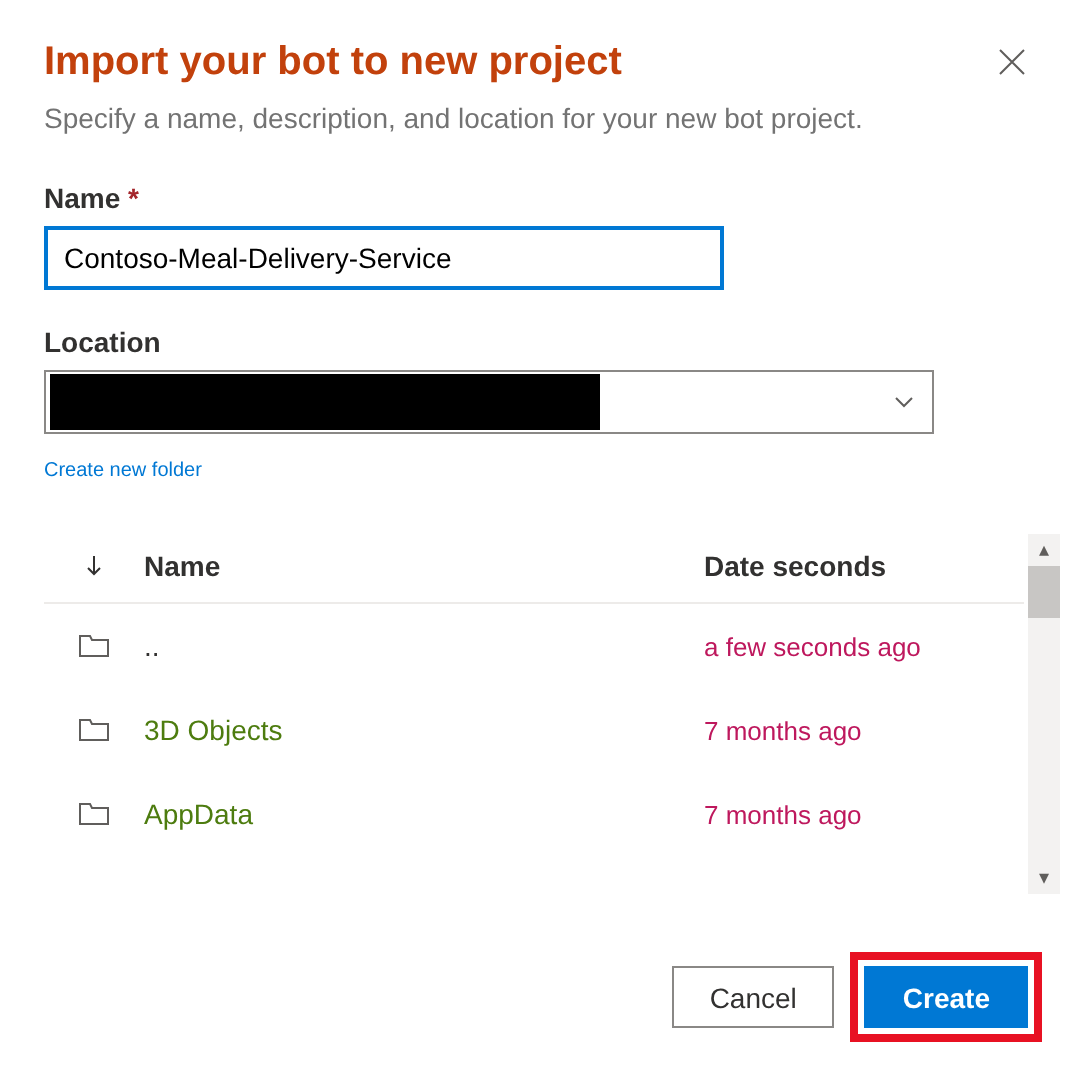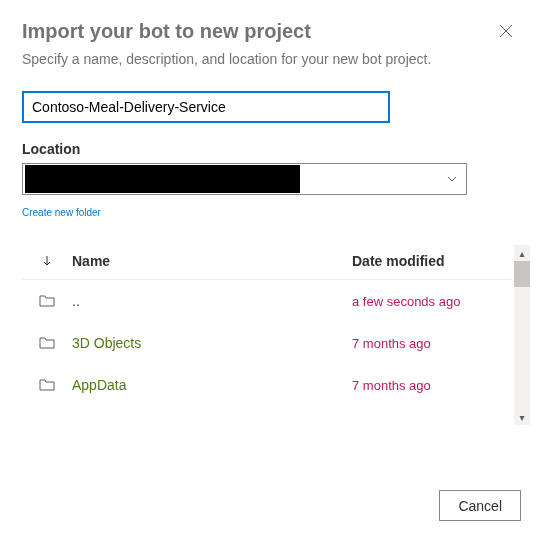--- a/index.html
+++ b/index.html
@@ -19,21 +19,21 @@
   }
   .header-row {
     display: flex;
     justify-content: space-between;
     align-items: flex-start;
   }
   .title {
     font-size: 20px;
     font-weight: 600;
     margin: 0 0 8px 0;
-    color: #737373;
+    color: #c2410c;
   }
   .close-btn {
     font-size: 16px;
     color: #605e5c;
     cursor: pointer;
     padding: 4px;
     line-height: 1;
   }
   .subtitle {
     font-size: 14px;
@@ -44,21 +44,21 @@
     font-size: 14px;
     font-weight: 600;
     color: #323130;
     margin-bottom: 6px;
     display: block;
   }
   .required {
     color: #a4262c;
   }
   .text-input {
-    width: 368px;
+    width: 340px;
     height: 32px;
     border: 2px solid #0078d4;
     padding: 0 8px;
     font-size: 14px;
     font-family: inherit;
     outline: none;
   }
   .field-group { margin-bottom: 18px; }
   .select-wrap {
     width: 445px;
@@ -173,20 +173,24 @@
     <div class="close-btn">
       <svg width="14" height="14" viewBox="0 0 14 14">
           <path d="M1 1 L13 13 M13 1 L1 13" stroke="#605e5c" stroke-width="1" fill="none"></path>
         </svg>
     </div>
   </div>
 
   <p class="subtitle">Specify a name, description, and location for your new bot project.</p>
 
   <div class="field-group">
+    <label class="field-label">
+      <span>Name</span>
+      <span class="required">*</span>
+    </label>
     <input class="text-input" type="text" value="Contoso-Meal-Delivery-Service" style="">
   </div>
 
   <div class="field-group">
     <label class="field-label">Location</label>
     <div class="select-wrap">
       <div class="select-redact"></div>
       <svg class="chevron" width="12" height="12" viewBox="0 0 12 12">
           <path d="M2 4 L6 8 L10 4" stroke="#605e5c" stroke-width="1" fill="none"></path>
         </svg>
@@ -197,21 +201,21 @@
   </div>
 
   <div class="file-list">
     <div class="list-header">
       <div class="col-icon">
         <svg width="10" height="12" viewBox="0 0 10 12">
             <path d="M5 1 L5 10 M2 7 L5 10 L8 7" stroke="#323130" stroke-width="1" fill="none"></path>
           </svg>
       </div>
       <div class="col-name">Name</div>
-      <div class="col-date">Date modified</div>
+      <div class="col-date">Date seconds</div>
     </div>
 
     <div class="list-row">
       <div class="col-icon">
         <svg width="16" height="14" viewBox="0 0 16 14">
             <path d="M1 3 L1 12 L15 12 L15 4 L7 4 L6 2 L1 2 Z" stroke="#605e5c" stroke-width="1" fill="none"></path>
           </svg>
       </div>
       <div class="col-name"><span>..</span></div>
       <div class="col-date date-text">a few seconds ago</div>
@@ -241,13 +245,16 @@
       <div class="scrollbar-up">▴</div>
       <div class="scrollbar-thumb"></div>
       <div class="scrollbar-down">▾</div>
     </div>
   </div>
 
 </div>
 
 <div class="footer">
   <button class="btn">Cancel</button>
+  <div class="highlight-box">
+    <button class="btn btn-primary">Create</button>
+  </div>
 </div>
 
 </body></html>

